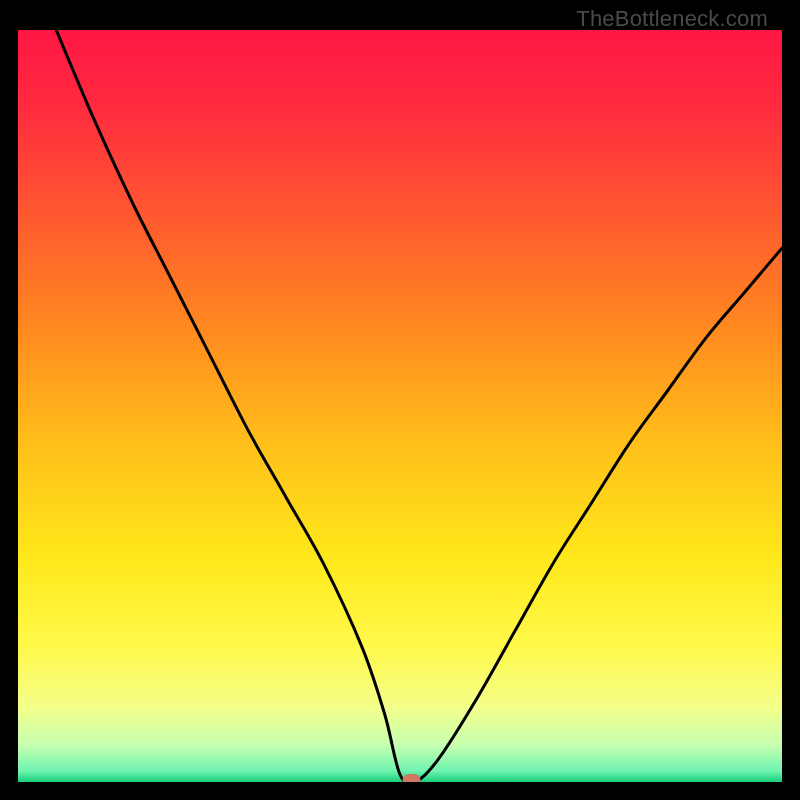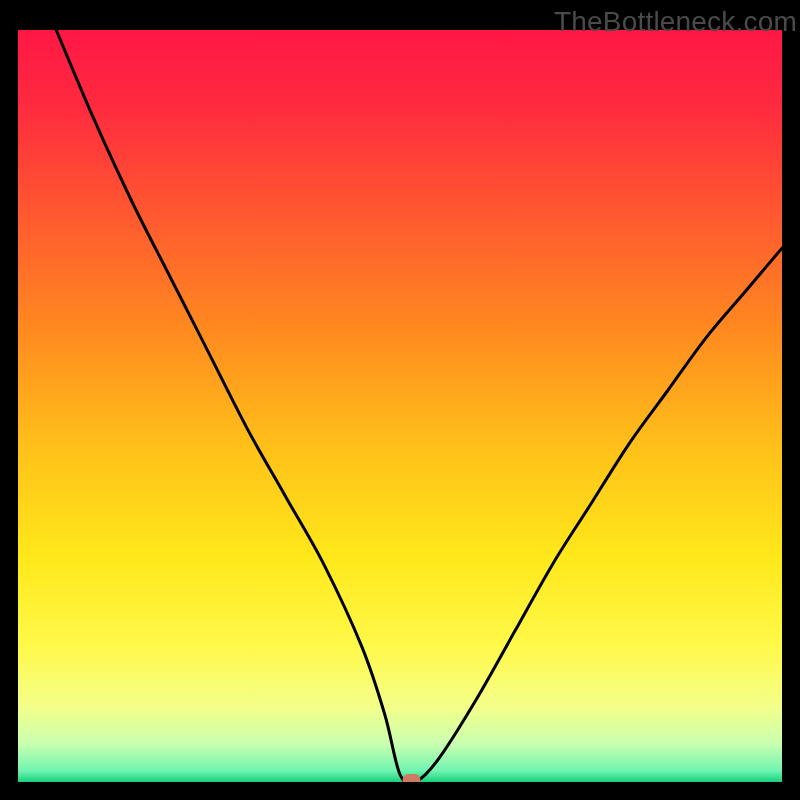--- a/index.html
+++ b/index.html
@@ -13,23 +13,23 @@
   }
   .frame {
     position: relative;
     width: 800px;
     height: 800px;
     background: #000;
   }
   .watermark {
     position: absolute;
     top: 6px;
-    right: 3px;
+    right: 32px;
     color: #4a4a4a;
-    font-size: 28px;
+    font-size: 22px;
     font-weight: 500;
     letter-spacing: 0.2px;
     z-index: 5;
     user-select: none;
   }
   .plot {
     position: absolute;
     left: 18px;
     top: 30px;
     width: 764px;

